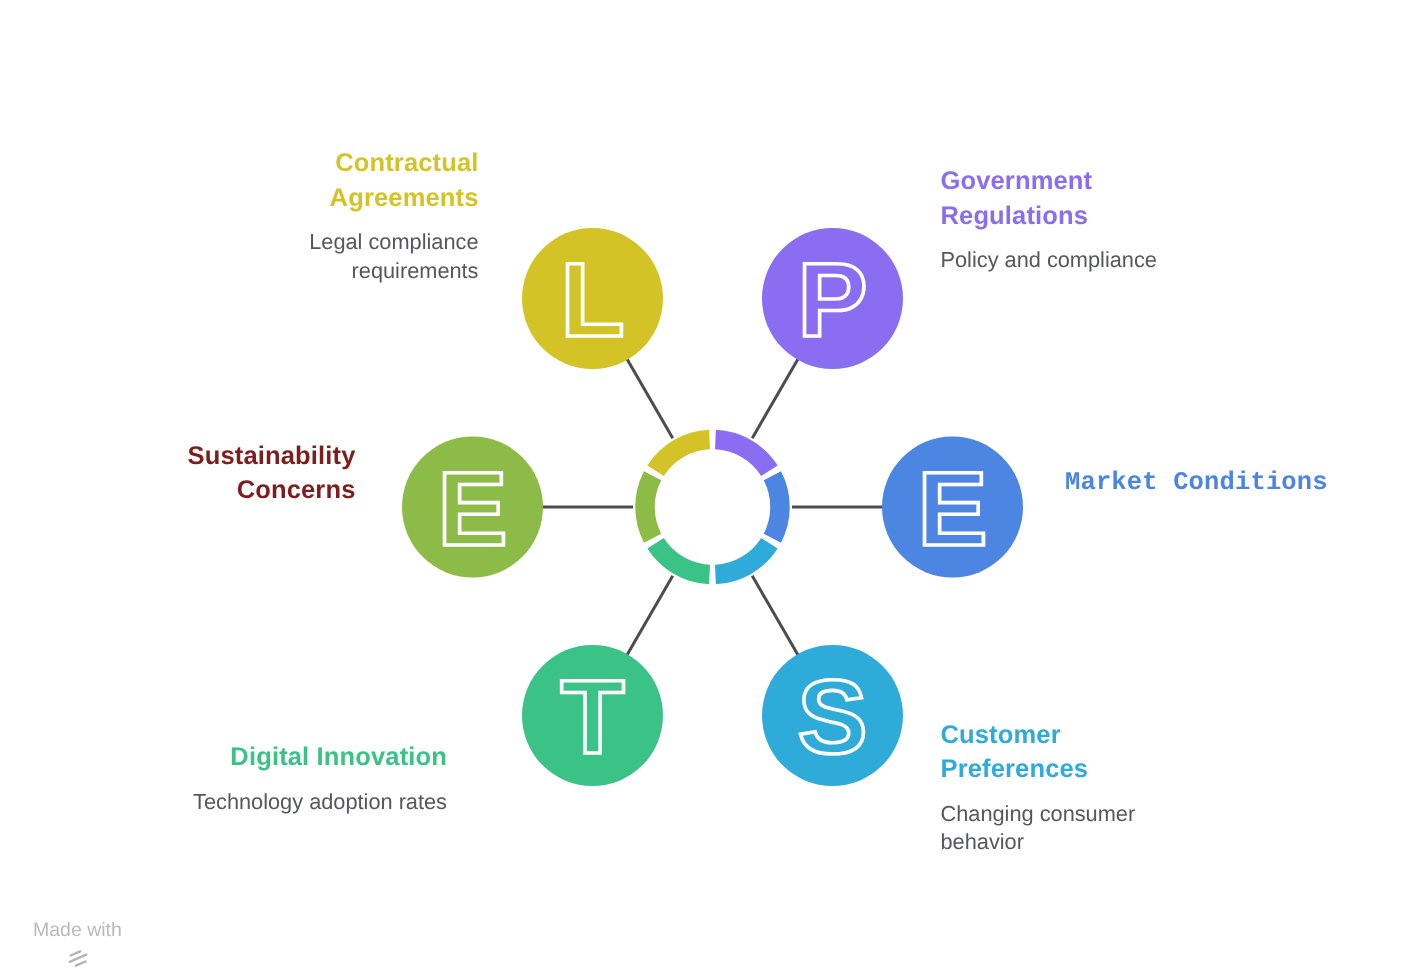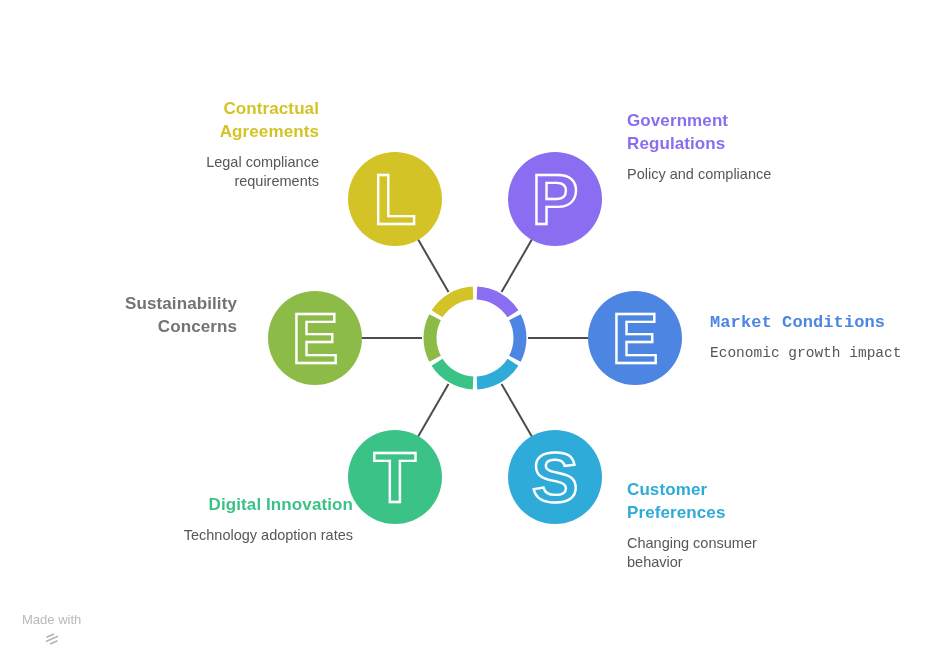--- a/index.html
+++ b/index.html
@@ -35,21 +35,21 @@
     line-height: 19px;
     color: #55575c;
     margin-top: 10px;
   }
   .align-r { text-align: right; }
 
   .pos-legal          { right: 629px; top: 97px;  width: 160px; }
   .pos-political      { left: 627px;  top: 109px; width: 170px; }
   .pos-environmental  { right: 711px; top: 292px; width: 168px; }
   .pos-economic       { left: 710px;  top: 311px; width: 195px; font-family: Liberation Mono, monospace; }
-  .pos-technological  { right: 595px; top: 493px; width: 195px; }
+  .pos-technological  { right: 650px; top: 493px; width: 195px; }
   .pos-social         { left: 627px;  top: 478px; width: 148px; }
 
   .watermark {
     position: absolute;
     left: 22px; top: 612px;
     display: flex; align-items: center; gap: 5px;
     font-size: 13px;
     color: #bababa;
     flex-direction: column;
   }
@@ -110,26 +110,25 @@
     <div class="title" style="color: rgb(138, 109, 240);">Government Regulations</div>
     <div class="desc">Policy and compliance</div>
   </div>
 
   <div class="label pos-legal align-r">
     <div class="title" style="color: rgb(212, 195, 38);">Contractual Agreements</div>
     <div class="desc">Legal compliance requirements</div>
   </div>
 
   <div class="label pos-environmental align-r">
-    <div class="title" style="color: #737373;">Sustainability Concerns</div>
+    <div class="title" style="color: #7f1d1d;">Sustainability Concerns</div>
   </div>
 
   <div class="label pos-economic">
     <div class="title" style="color: rgb(77, 133, 227);">Market Conditions</div>
-    <div class="desc">Economic growth impact</div>
   </div>
 
   <div class="label pos-technological align-r">
     <div class="title" style="color: rgb(59, 194, 135);">Digital Innovation</div>
     <div class="desc">Technology adoption rates</div>
   </div>
 
   <div class="label pos-social">
     <div class="title" style="color: rgb(47, 171, 217);">Customer Preferences</div>
     <div class="desc">Changing consumer behavior</div>

